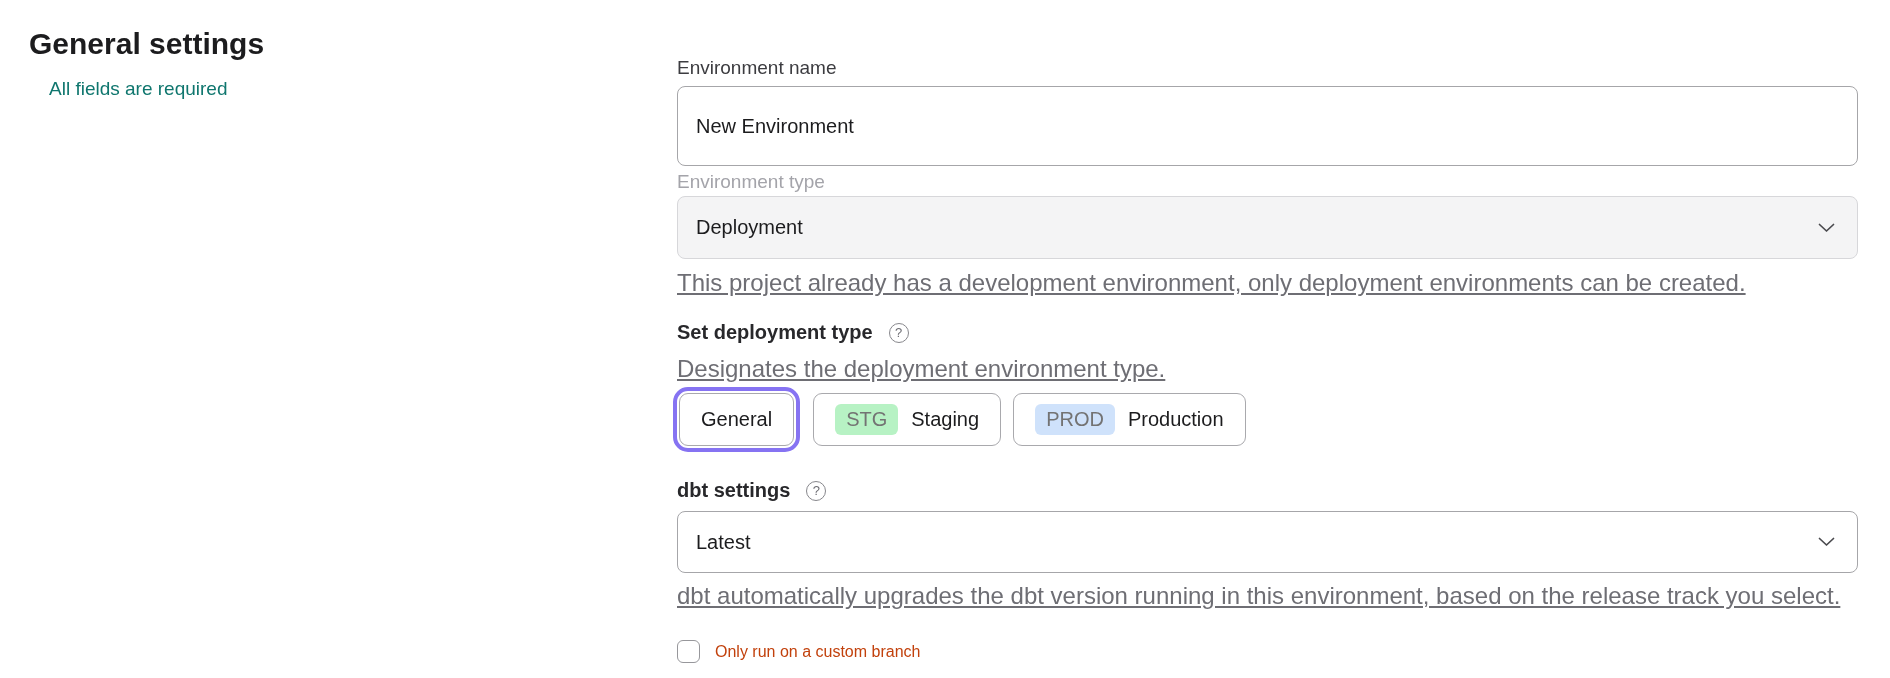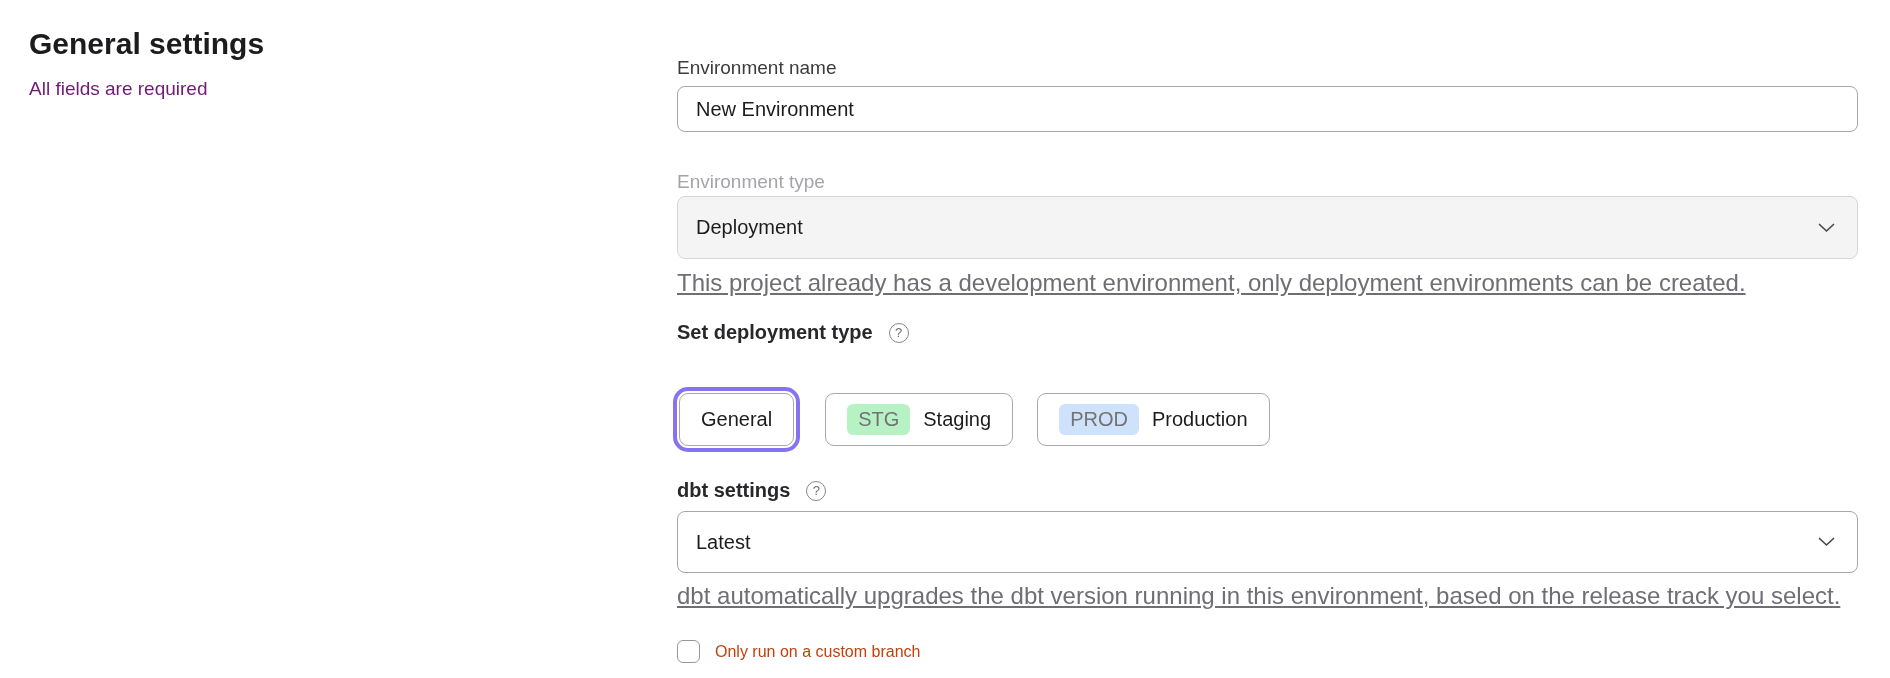--- a/index.html
+++ b/index.html
@@ -2,50 +2,50 @@
 <html style="--accent_purple: #8673f2; --badge_green: #b7f2c4; --badge_blue: #cfe2fb; --select_bg: #f4f4f5; --border_strong: #a6a6a9; --border_light: #d7d7da; --text_primary: #1c1c1e; --text_secondary: #6e6e74; --text_disabled: #a4a4aa;"><head>
 <meta charset="utf-8">
 <style>
   html,body{margin:0;padding:0;}
   body{
     width:1890px;height:678px;background:#ffffff;position:relative;
     font-family:"Liberation Sans", sans-serif;color:#1f1f21;overflow:hidden;
   }
   .page-header{position:absolute;left:29px;top:26px;}
   .page-title{font-size:30px;font-weight:700;line-height:36px;color:#1c1c1e;margin:0;}
-  .page-subtitle{margin-top:16px;font-size:19px;line-height:22px;color:#701a75;}
+  .page-subtitle{margin-top:16px;font-size:19px;line-height:22px;color:#0f766e;margin-left:20px;}
 
   .form{position:absolute;left:677px;top:0;width:1181px;height:678px;}
   .abs{position:absolute;left:0;margin-top:24px;}
 
   .field-label{font-size:19px;font-weight:500;color:#3c3c40;line-height:22px;}
   .field-label.disabled{color:#a4a4aa;}
   .section-label{font-size:20px;font-weight:700;color:#28282b;line-height:23px;display:flex;align-items:center;gap:16px;}
   .helper{font-size:24px;color:#6e6e74;line-height:23px;text-decoration:underline;}
 
   .text-input{
-    box-sizing:border-box;width:1181px;height:46px;border:1px solid #a6a6a9;border-radius:8px;
+    box-sizing:border-box;width:1181px;height:80px;border:1px solid #a6a6a9;border-radius:8px;
     background:#ffffff;font-family:"Liberation Sans",sans-serif;font-size:20px;color:#1c1c1e;
     padding:4px 18px;outline:none;
   }
   .select{
     box-sizing:border-box;width:1181px;height:63px;border-radius:8px;display:flex;align-items:center;
     justify-content:space-between;padding:0 22px 0 18px;font-size:20px;color:#1c1c1e;cursor:pointer;
   }
   .select.gray{background:var(--select_bg);border:1px solid var(--border_light);}
   .select.white{background:#ffffff;border:1px solid var(--border_strong);}
 
   .chevron svg{display:block;}
 
   .help-badge{
     box-sizing:border-box;width:20px;height:20px;border:1.5px solid #87878c;border-radius:50%;
     display:inline-flex;align-items:center;justify-content:center;font-size:13px;font-weight:500;color:#6e6e74;
   }
 
-  .btn-row{display:flex;gap:24px;align-items:flex-end;}
+  .btn-row{display:flex;gap:12px;align-items:flex-end;}
   .type-btn{
     box-sizing:border-box;height:53px;background:#ffffff;border:1px solid #a9a9ad;border-radius:9px;
     display:inline-flex;align-items:center;gap:13px;padding:0 21px;font-size:20px;color:#1c1c1e;
     font-family:"Liberation Sans",sans-serif;cursor:pointer;
   }
   .type-btn.selected{outline:4px solid var(--accent_purple);outline-offset:2px;margin-right:7px;margin-left:2px;}
   .badge{display:inline-block;border-radius:6px;padding:4px 11px;font-size:20px;color:#737373;}
   .badge.green{background:var(--badge_green);}
   .badge.blue{background:var(--badge_blue);}
 
@@ -76,20 +76,21 @@
           <path d="M1.5 1.5 L8.5 8 L15.5 1.5" fill="none" stroke="#4a4a4e" stroke-width="1.7" stroke-linecap="round" stroke-linejoin="round"></path>
         </svg>
     </span>
   </div>
   <div class="helper abs" style="top:247px;">This project already has a development environment, only deployment environments can be created.</div>
 
   <div class="section-label abs" style="top:297px;">
     <span>Set deployment type</span>
     <span class="help-badge">?</span>
   </div>
+  <div class="helper abs" style="top:333px;">Designates the deployment environment type.</div>
 
   <div class="btn-row abs" style="top:369px;">
     <button class="type-btn selected">
       <span>General</span>
     </button>
     <button class="type-btn">
       <span class="badge green">STG</span>
       <span>Staging</span>
     </button>
     <button class="type-btn">

